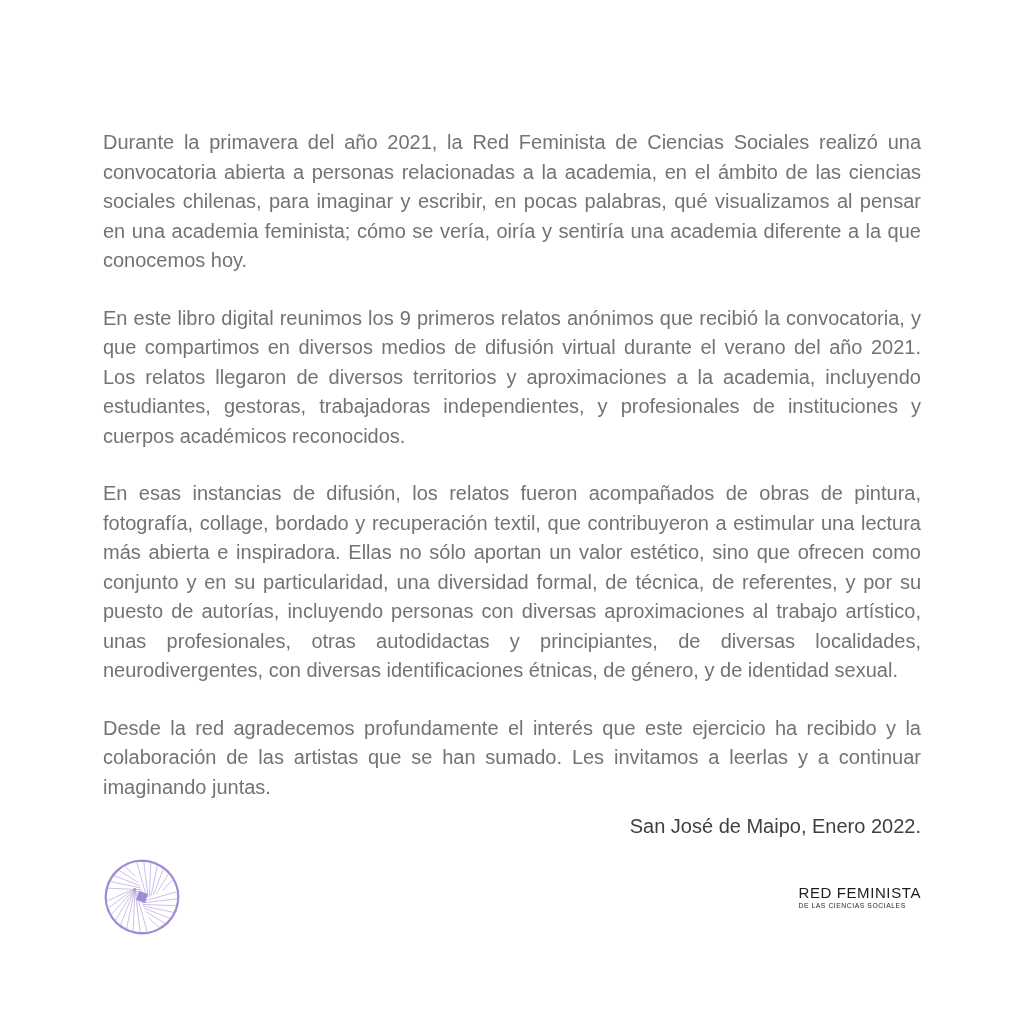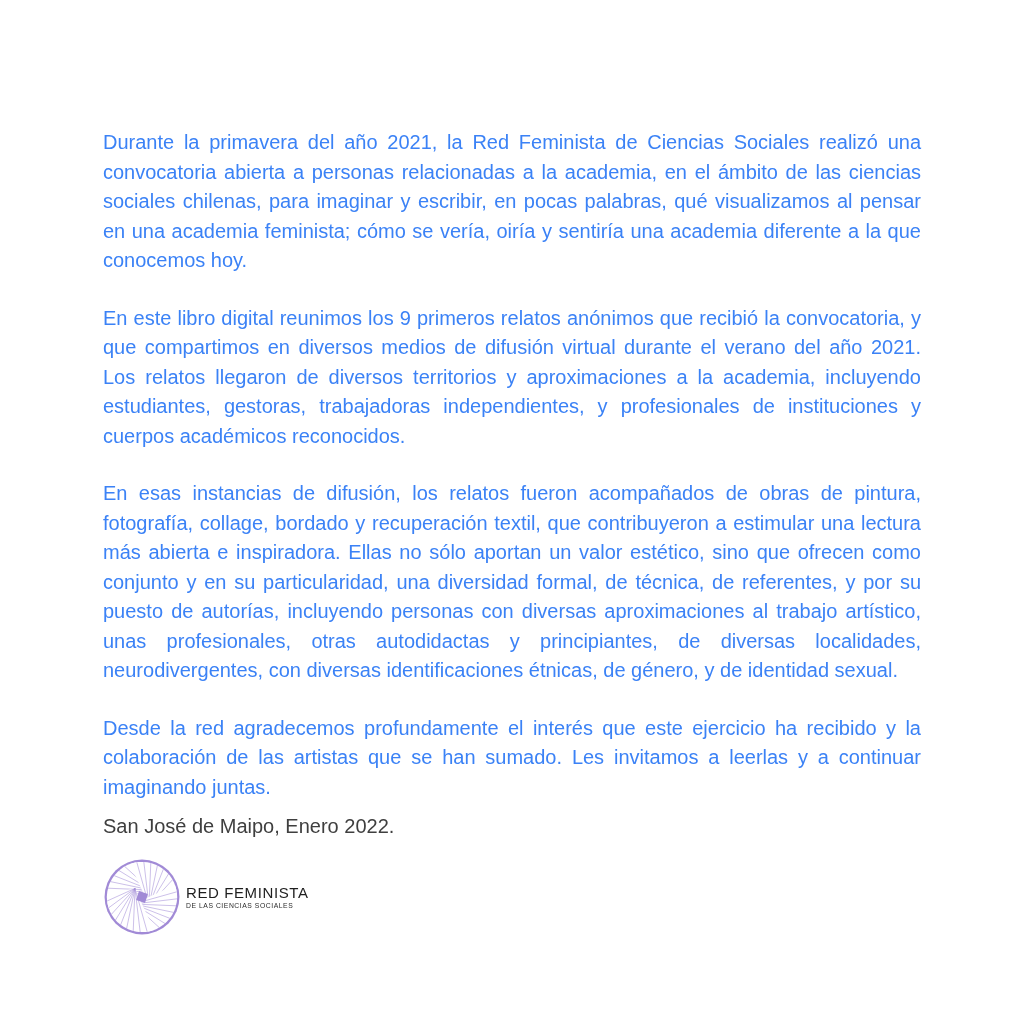--- a/index.html
+++ b/index.html
@@ -15,37 +15,38 @@
   .content {
     position: absolute;
     left: 103px;
     top: 128px;
     width: 818px;
   }
   .body-par {
     font-size: 20px;
     line-height: 29.5px;
     font-weight: 300;
-    color: #3b82f6;
+    color: #737373;
     text-align: justify;
     margin: 0 0 28px 0;
   }
   .body-par.last { margin-bottom: 10px; }
   .dateline {
     font-size: 20px;
     line-height: 29.5px;
     font-weight: 300;
     color: #3f3f3f;
+    text-align: right;
     margin: 0;
   }
   .logo-row {
     margin-top: 16px;
     display: flex;
     align-items: center;
-    justify-content: flex-start;
+    justify-content: space-between;
     gap: 5px;
   }
   .logo-mark { width: 78px; height: 78px; flex: 0 0 auto; }
   .logo-text { display: flex; flex-direction: column; justify-content: center; }
   .logo-name {
     font-size: 15px;
     font-weight: 400;
     letter-spacing: 0.6px;
     color: #1e1e1e;
     line-height: 17px;

